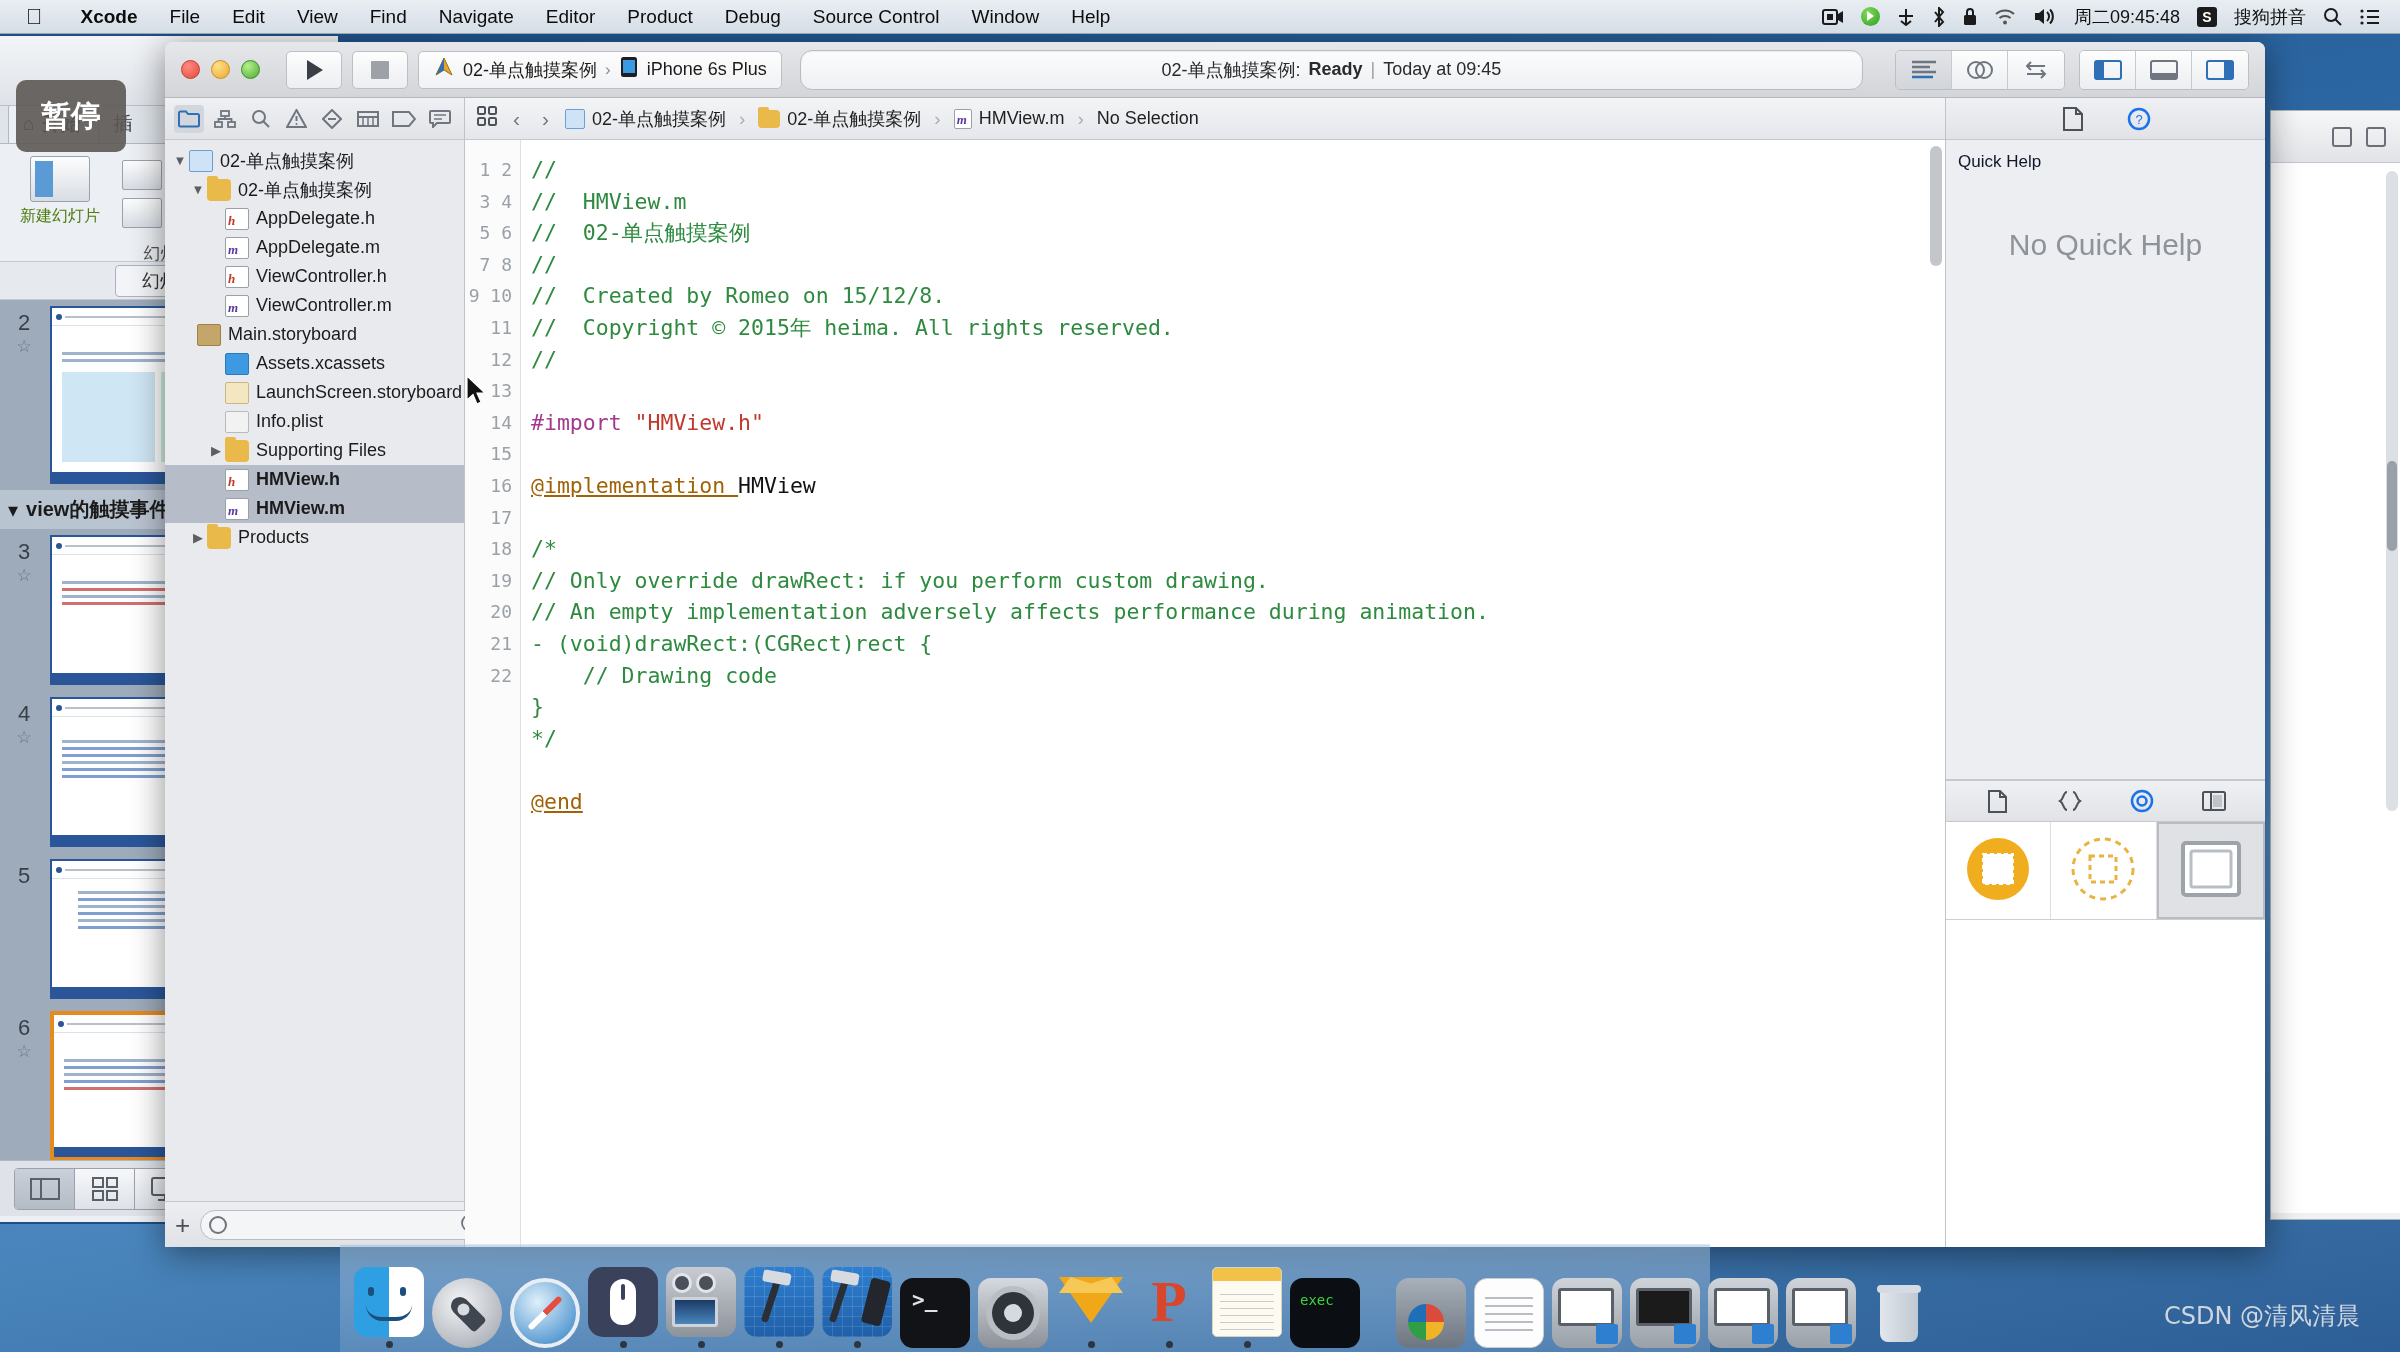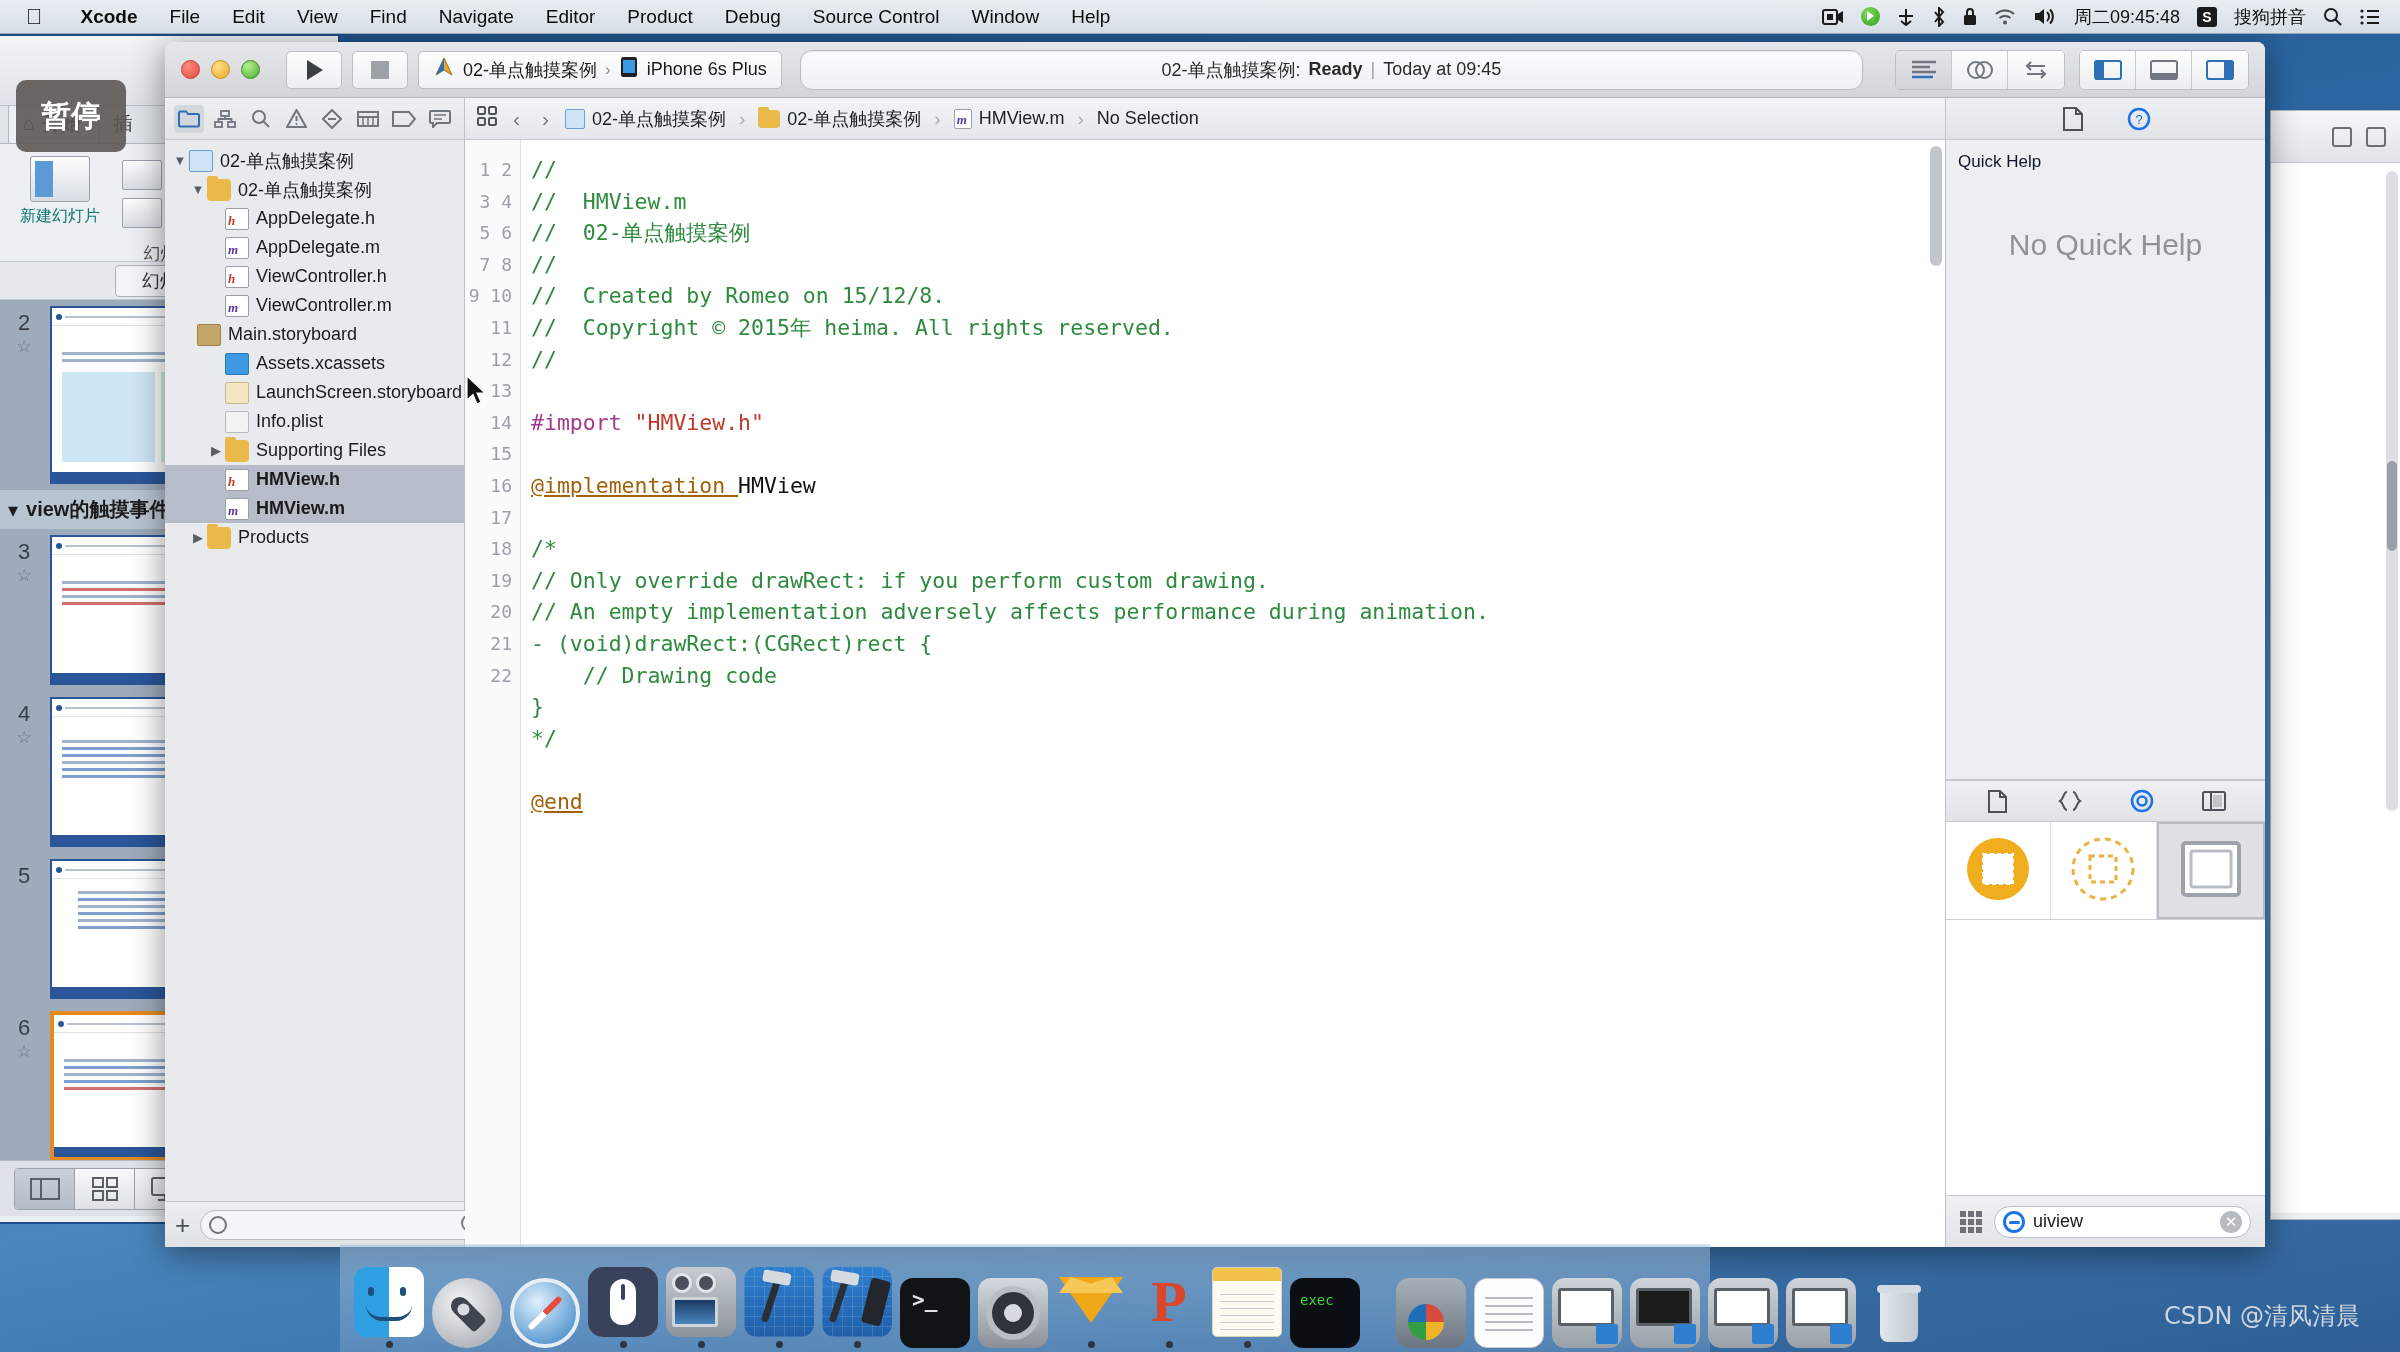--- a/index.html
+++ b/index.html
@@ -45,21 +45,21 @@
   #ppt .ribbon-top { height: 70px; background:linear-gradient(to bottom,#f2f4f7,#dfe3e9); border-bottom:1px solid #b9c0c9; position:relative;}
   #ppt .ribbon-tabs { height: 38px; background:#dfe4ea; display:flex; align-items:flex-end; padding-left:8px; border-bottom:1px solid #b0b8c2;}
   #ppt .tab { padding:6px 18px 6px 14px; font-size:19px; color:#333; display:flex; align-items:center; gap:8px;}
   #ppt .tab.active { background:#eceff3; border:1px solid #b0b8c2; border-bottom:none; border-radius:4px 4px 0 0; font-weight:600;}
   #ppt .ribbon-body { height: 118px; background:#eceff3; border-bottom:1px solid #c3c9d1; position:relative; padding-top:6px;}
   #ppt .grp-label{ text-align:center; font-size:17px; color:#555; }
   #ppt .grp-items{ display:flex; align-items:flex-start; padding:6px 12px; gap:14px;}
   #ppt .big-btn{ display:flex; flex-direction:column; align-items:center; width:96px;}
   #ppt .big-btn .glyph{ width:60px;height:46px;background:linear-gradient(#fdfdfd,#d8dde4); border:1px solid #98a2ad; border-radius:3px; position:relative;}
   #ppt .big-btn .glyph:before{content:"";position:absolute;left:4px;top:4px;width:18px;height:36px;background:#5b9bd5;}
-  #ppt .big-btn .cap{font-size:16px;color:#0f766e;margin-top:4px;white-space:nowrap;}
+  #ppt .big-btn .cap{font-size:16px;color:#4d7c0f;margin-top:4px;white-space:nowrap;}
   #ppt .sm-btn{display:flex;align-items:center;gap:6px;margin-bottom:8px;}
   #ppt .sm-btn .glyph{width:40px;height:30px;background:linear-gradient(#fdfdfd,#d8dde4);border:1px solid #98a2ad;border-radius:2px;}
   #ppt .sm-btn .cap{font-size:16px;color:#222;}
   #ppt .subgroup-bar{height:38px;display:flex;align-items:center;justify-content:center;border-bottom:1px solid #c3c9d1;background:#e6eaef;}
   #ppt .subgroup-bar span{border:1px solid #aab2bc;border-radius:4px;padding:3px 26px;font-size:18px;background:#f2f4f7;color:#333;}
   #ppt .slides-pane{ background:#9eabbb; height: 860px; overflow:hidden; position:relative;}
   .slide-row{ display:flex; align-items:flex-start; padding: 6px 0 6px 6px; gap:8px; }
   .slide-num{ width:36px; text-align:center; color:#3a3f47; font-size:22px; padding-top:4px;}
   .slide-star{ font-size:17px; color:#6b7480; }
   .slide-thumb{ width:215px; background:#fff; border:2px solid #2a5699; position:relative; overflow:hidden; }
@@ -945,38 +945,20 @@
               <svg width="62" height="58" viewBox="0 0 62 58">
                   <rect x="3" y="3" width="56" height="52" rx="3" fill="#fff" stroke="#9da3ab" stroke-width="4"></rect>
                   <rect x="11" y="11" width="40" height="36" rx="2" fill="#fff" stroke="#b9bdc4" stroke-width="3"></rect>
                 </svg>
             </span>
           </div>
         </div>
 
         <div id="lib-list"></div>
 
-        <div id="lib-search">
-          <span class="grid-ic">
-              <i></i>
-              <i></i>
-              <i></i>
-              <i></i>
-              <i></i>
-              <i></i>
-              <i></i>
-              <i></i>
-              <i></i>
-            </span>
-          <div class="sbox">
-            <span class="blue-circ"></span>
-            <span style="flex:1">uiview</span>
-            <span class="clear-x">✕</span>
-          </div>
-        </div>
       </div>
     </div>
   </div>
 </div>
 
 <div id="dock">
   <div class="dock-app">
     <div class="dock-ic ic-finder">
         <div class="fsmile"></div>
       </div>

